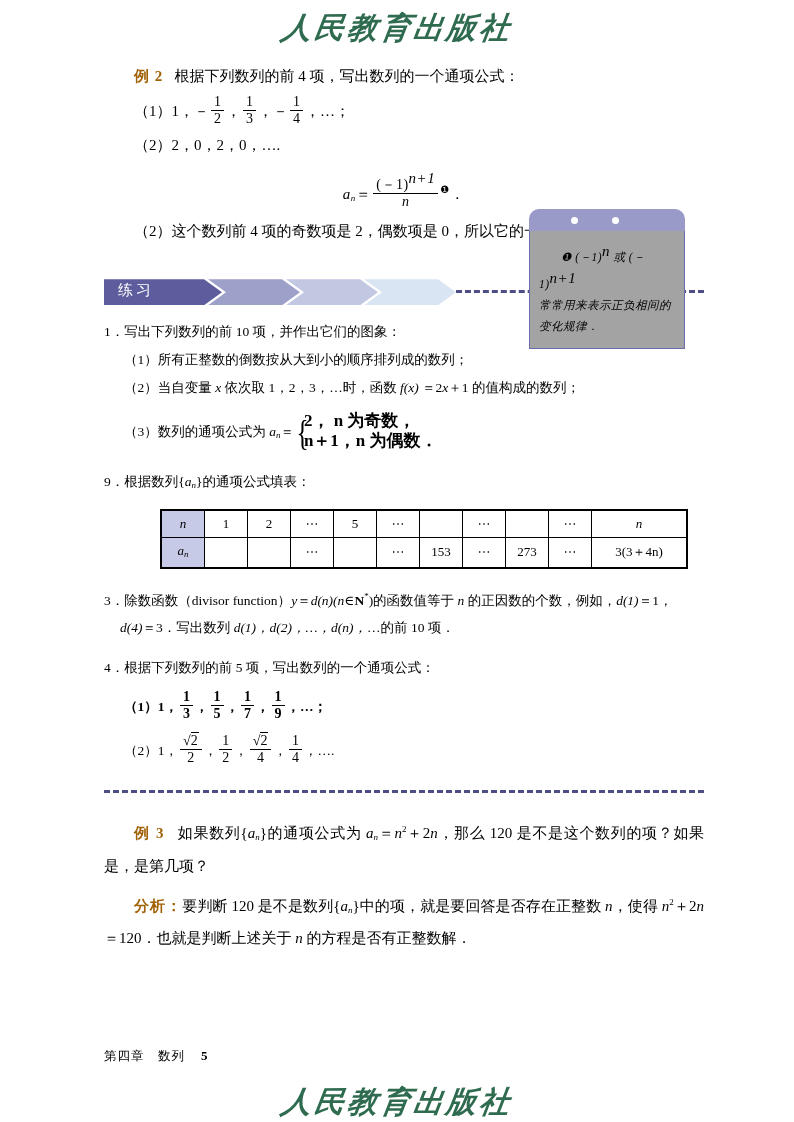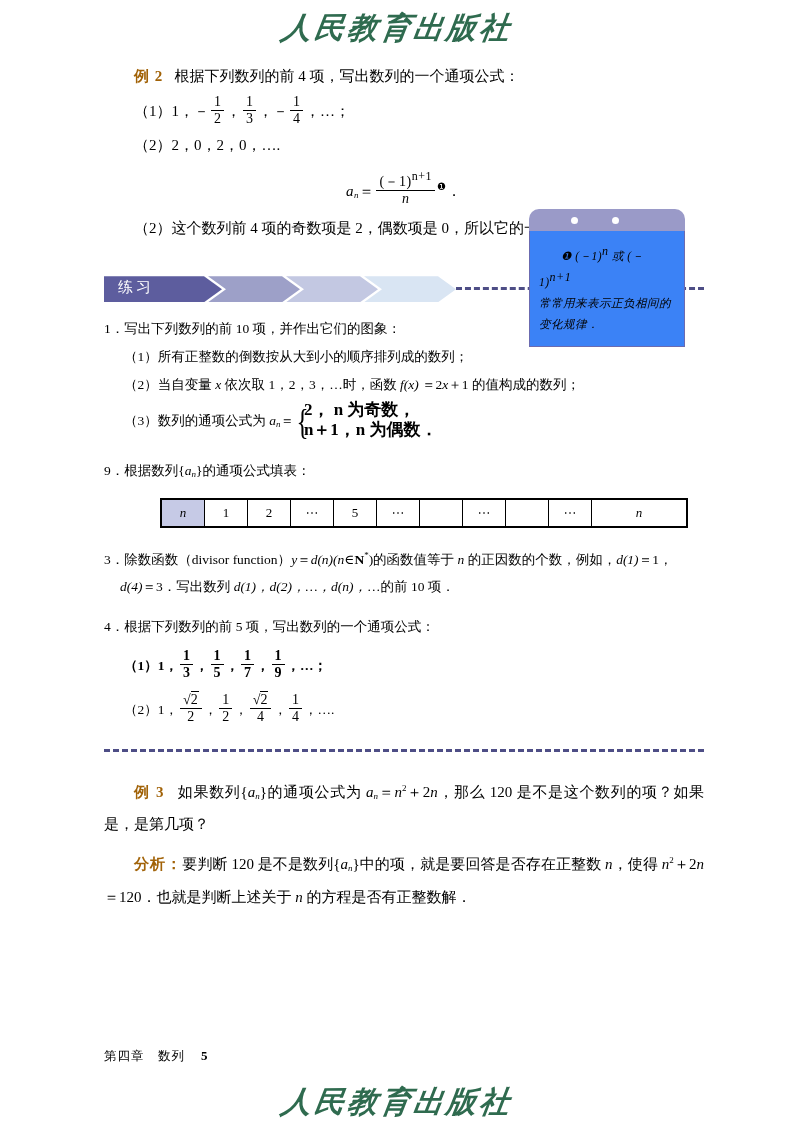--- a/index.html
+++ b/index.html
@@ -77,21 +77,21 @@
   .frac.big { font-size: 14px; }
 
   .sqrt {
     display: inline-block;
     border-top: 1px solid #000;
     padding: 0 1px 0 0;
     margin-left: 1px;
   }
   .radsign { display: inline-block; margin-right: -1px; }
 
-  sup.exp { font-size: 12px; vertical-align: super; }
+  sup.exp { font-size: 15px; vertical-align: super; font-style: italic; }
   sup.plain { font-size: 9px; vertical-align: super; }
   sub.idx { font-size: 9px; vertical-align: -0.25em; font-style: italic; }
 
   
   .formula {
     text-align: center;
     font-size: 15px;
     margin: 10px 0 8px 0;
     letter-spacing: 0.5px;
   }
@@ -114,21 +114,21 @@
     top: 8px;
     width: 7px; height: 7px;
     border-radius: 50%;
     background: #ffffff;
   }
   .note-tab .hole.h1 { left: 42px; }
   .note-tab .hole.h2 { left: 83px; }
   .note-body {
     border: 1px solid #6b6bb0;
     border-top: none;
-    background: #3b82f6;
+    background: #a3a3a3;
     padding: 10px 9px 11px 9px;
     font-size: 11.5px;
     line-height: 21px;
     font-style: italic;
     letter-spacing: 0.5px;
   }
   .note-body .first { text-indent: 22px; }
 
   
   .banner {
@@ -274,21 +274,21 @@
     <div class="banner-dashes"></div>
     <div class="chev-label">练习</div>
   </div>
 
   <div class="ex">
     <div class="lead">1．写出下列数列的前 10 项，并作出它们的图象：</div>
     <div class="sub">（1）所有正整数的倒数按从大到小的顺序排列成的数列；</div>
     <div class="sub">
       <span>（2）当自变量 </span><span class="mi">x</span><span> 依次取 1，2，3，…时，函数 </span><span class="mi">f(x)</span><span> ＝2</span><span class="mi">x</span><span>＋1 的值构成的数列；</span>
     </div>
-    <div class="sub" style="margin-top:2px;">
+    <div class="sub" style="margin-top:10px;">
       <span>（3）数列的通项公式为 </span><span class="mi">a</span><sub class="idx">n</sub><span>＝</span><span class="piece"><span class="brace">{</span><span class="rows"><span>2，       n 为奇数，</span><span>n＋1，n 为偶数．</span></span></span>
     </div>
   </div>
 
   <div class="ex">
     <div class="lead">
       <span>9．根据数列{</span><span class="mi">a</span><sub class="idx">n</sub><span>}的通项公式填表：</span>
     </div>
     <div class="tbl-wrap">
       <table class="seq">
@@ -299,20 +299,33 @@
           <td class="w1">2</td>
           <td class="w2">⋯</td>
           <td class="w1">5</td>
           <td class="w2">⋯</td>
           <td class="w1"></td>
           <td class="w2">⋯</td>
           <td class="w1"></td>
           <td class="w2">⋯</td>
           <td class="wlast" style="font-style:italic;">n</td>
         </tr>
+        <tr>
+          <td class="hd"><span>a</span><sub class="idx">n</sub></td>
+          <td class="w1"></td>
+          <td class="w1"></td>
+          <td class="w2">⋯</td>
+          <td class="w1"></td>
+          <td class="w2">⋯</td>
+          <td class="w1">153</td>
+          <td class="w2">⋯</td>
+          <td class="w1">273</td>
+          <td class="w2">⋯</td>
+          <td class="wlast">3(3＋4n)</td>
+        </tr>
       </tbody>
         </table>
     </div>
   </div>
 
   <div class="ex">
     <div class="lead">
       <span>3．除数函数（divisor function）</span><span class="mi">y</span><span>＝</span><span class="mi">d(n)(n</span><span>∈</span><span style="font-weight:bold;">N</span><sup class="plain">*</sup><span>)的函数值等于 </span><span class="mi">n</span><span> 的正因数的个数，例如，</span><span class="mi">d(1)</span><span>＝1，</span>
     </div>
     <div class="sub" style="padding-left:16px;">

